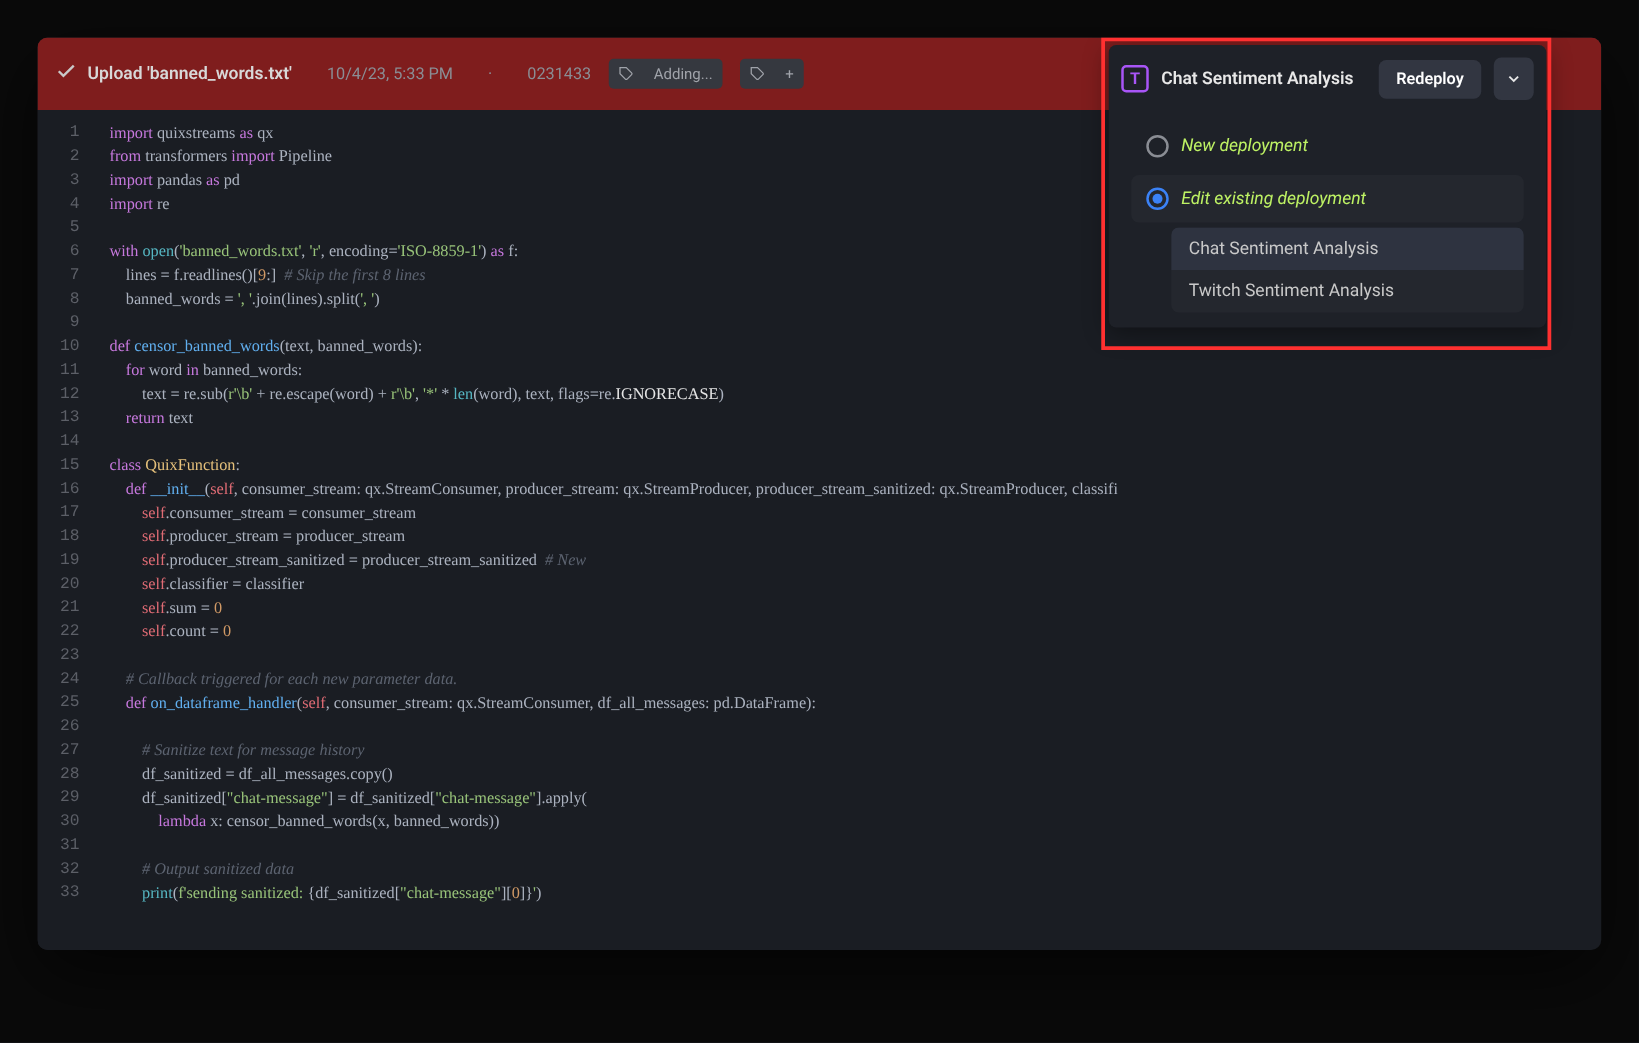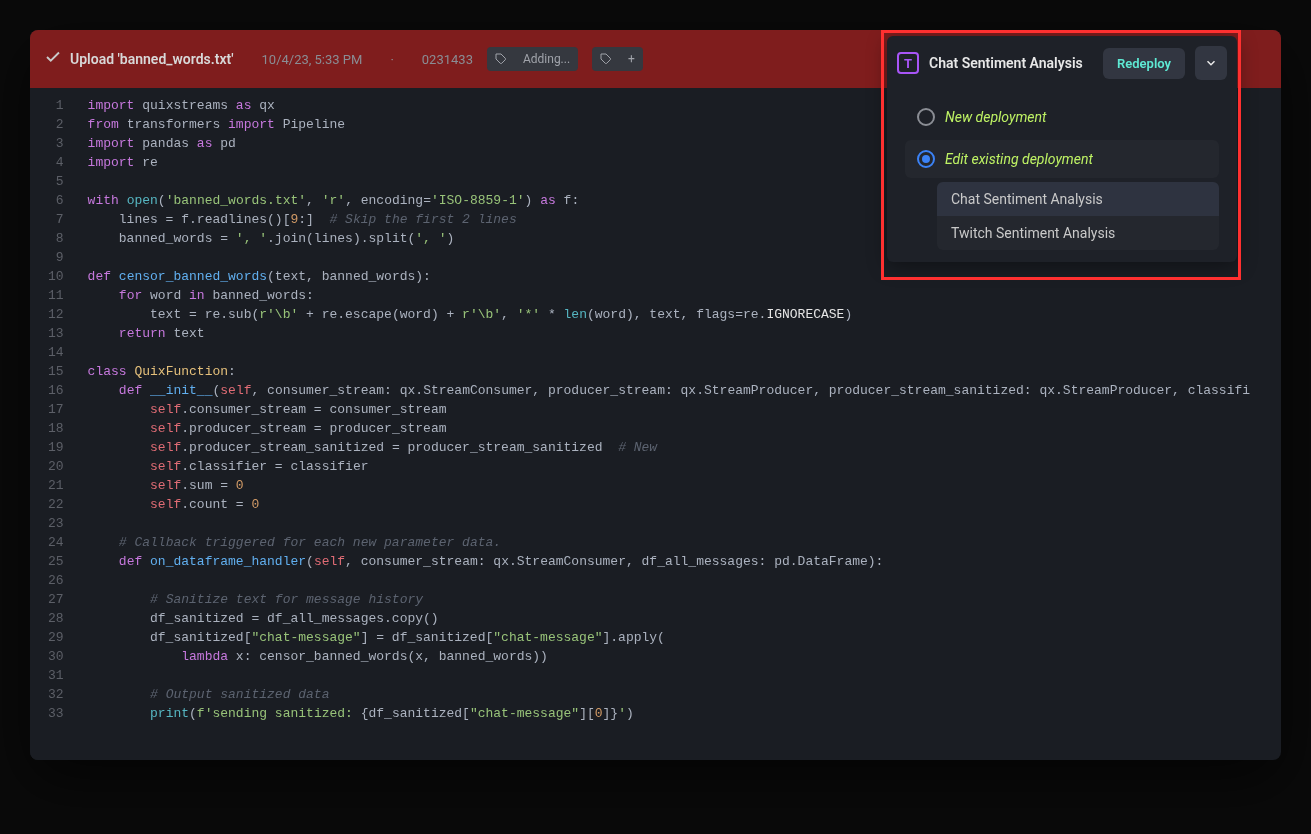--- a/index.html
+++ b/index.html
@@ -55,20 +55,21 @@
   text-align: right;
   padding: 8px 12px 8px 18px;
   color: #5c5f67;
   user-select: none;
 }
 .code {
   padding: 8px 0 8px 12px;
   white-space: pre;
   color: #abb2bf;
   overflow-x: hidden;
+  font-family: Liberation Serif, serif;
 }
 .tok-keyword { color: #c678dd; }
 .tok-builtin { color: #56b6c2; }
 .tok-string { color: #98c379; }
 .tok-comment { color: #5c6370; font-style: italic; }
 .tok-func { color: #61afef; }
 .tok-num { color: #d19a66; }
 .tok-self { color: #e06c75; }
 .tok-class { color: #e5c07b; margin-top: 11px; }
 .tok-const { color: #e5e5e5; }
@@ -108,21 +109,21 @@
   display: flex;
   align-items: center;
   justify-content: center;
   color: #a855f7;
   font-weight: 700;
   font-size: 13px;
 }
 .panel-title { color: #e8e8e8; font-weight: 600; font-size: 14px; flex: 1; }
 .redeploy-btn {
   background: #323641;
-  color: #5eead4;
+  color: #ffffff;
   font-weight: 600;
   font-size: 13px;
   padding: 8px 14px;
   border-radius: 6px;
   cursor: pointer;
 }
 .chevron-btn {
   background: #323641;
   width: 32px; height: 34px;
   border-radius: 6px;
@@ -236,21 +237,21 @@
         <div>31</div>
         <div>32</div>
         <div>33</div>
       </div>
     <div class="code" id="code"><span class="tok-keyword">import</span> quixstreams <span class="tok-keyword">as</span> qx
 <span class="tok-keyword">from</span> transformers <span class="tok-keyword">import</span> Pipeline
 <span class="tok-keyword">import</span> pandas <span class="tok-keyword">as</span> pd
 <span class="tok-keyword">import</span> re
 
 <span class="tok-keyword">with</span> <span class="tok-builtin">open</span>(<span class="tok-string">'banned_words.txt'</span>, <span class="tok-string">'r'</span>, encoding=<span class="tok-string">'ISO-8859-1'</span>) <span class="tok-keyword">as</span> f:
-    lines = f.readlines()[<span class="tok-num">9</span>:]  <span class="tok-comment"># Skip the first 2 lines</span>
+    lines = f.readlines()[<span class="tok-num">9</span>:]  <span class="tok-comment"># Skip the first 8 lines</span>
     banned_words = <span class="tok-string">', '</span>.join(lines).split(<span class="tok-string">', '</span>)
 
 <span class="tok-keyword">def</span> <span class="tok-func">censor_banned_words</span>(text, banned_words):
     <span class="tok-keyword">for</span> word <span class="tok-keyword">in</span> banned_words:
         text = re.sub(<span class="tok-string">r'\b'</span> + re.escape(word) + <span class="tok-string">r'\b'</span>, <span class="tok-string">'*'</span> * <span class="tok-builtin">len</span>(word), text, flags=re.<span class="tok-const">IGNORECASE</span>)
     <span class="tok-keyword">return</span> text
 
 <span class="tok-keyword">class</span> <span class="tok-class">QuixFunction</span>:
     <span class="tok-keyword">def</span> <span class="tok-func">__init__</span>(<span class="tok-self">self</span>, consumer_stream: qx.StreamConsumer, producer_stream: qx.StreamProducer, producer_stream_sanitized: qx.StreamProducer, classifi
         <span class="tok-self">self</span>.consumer_stream = consumer_stream

